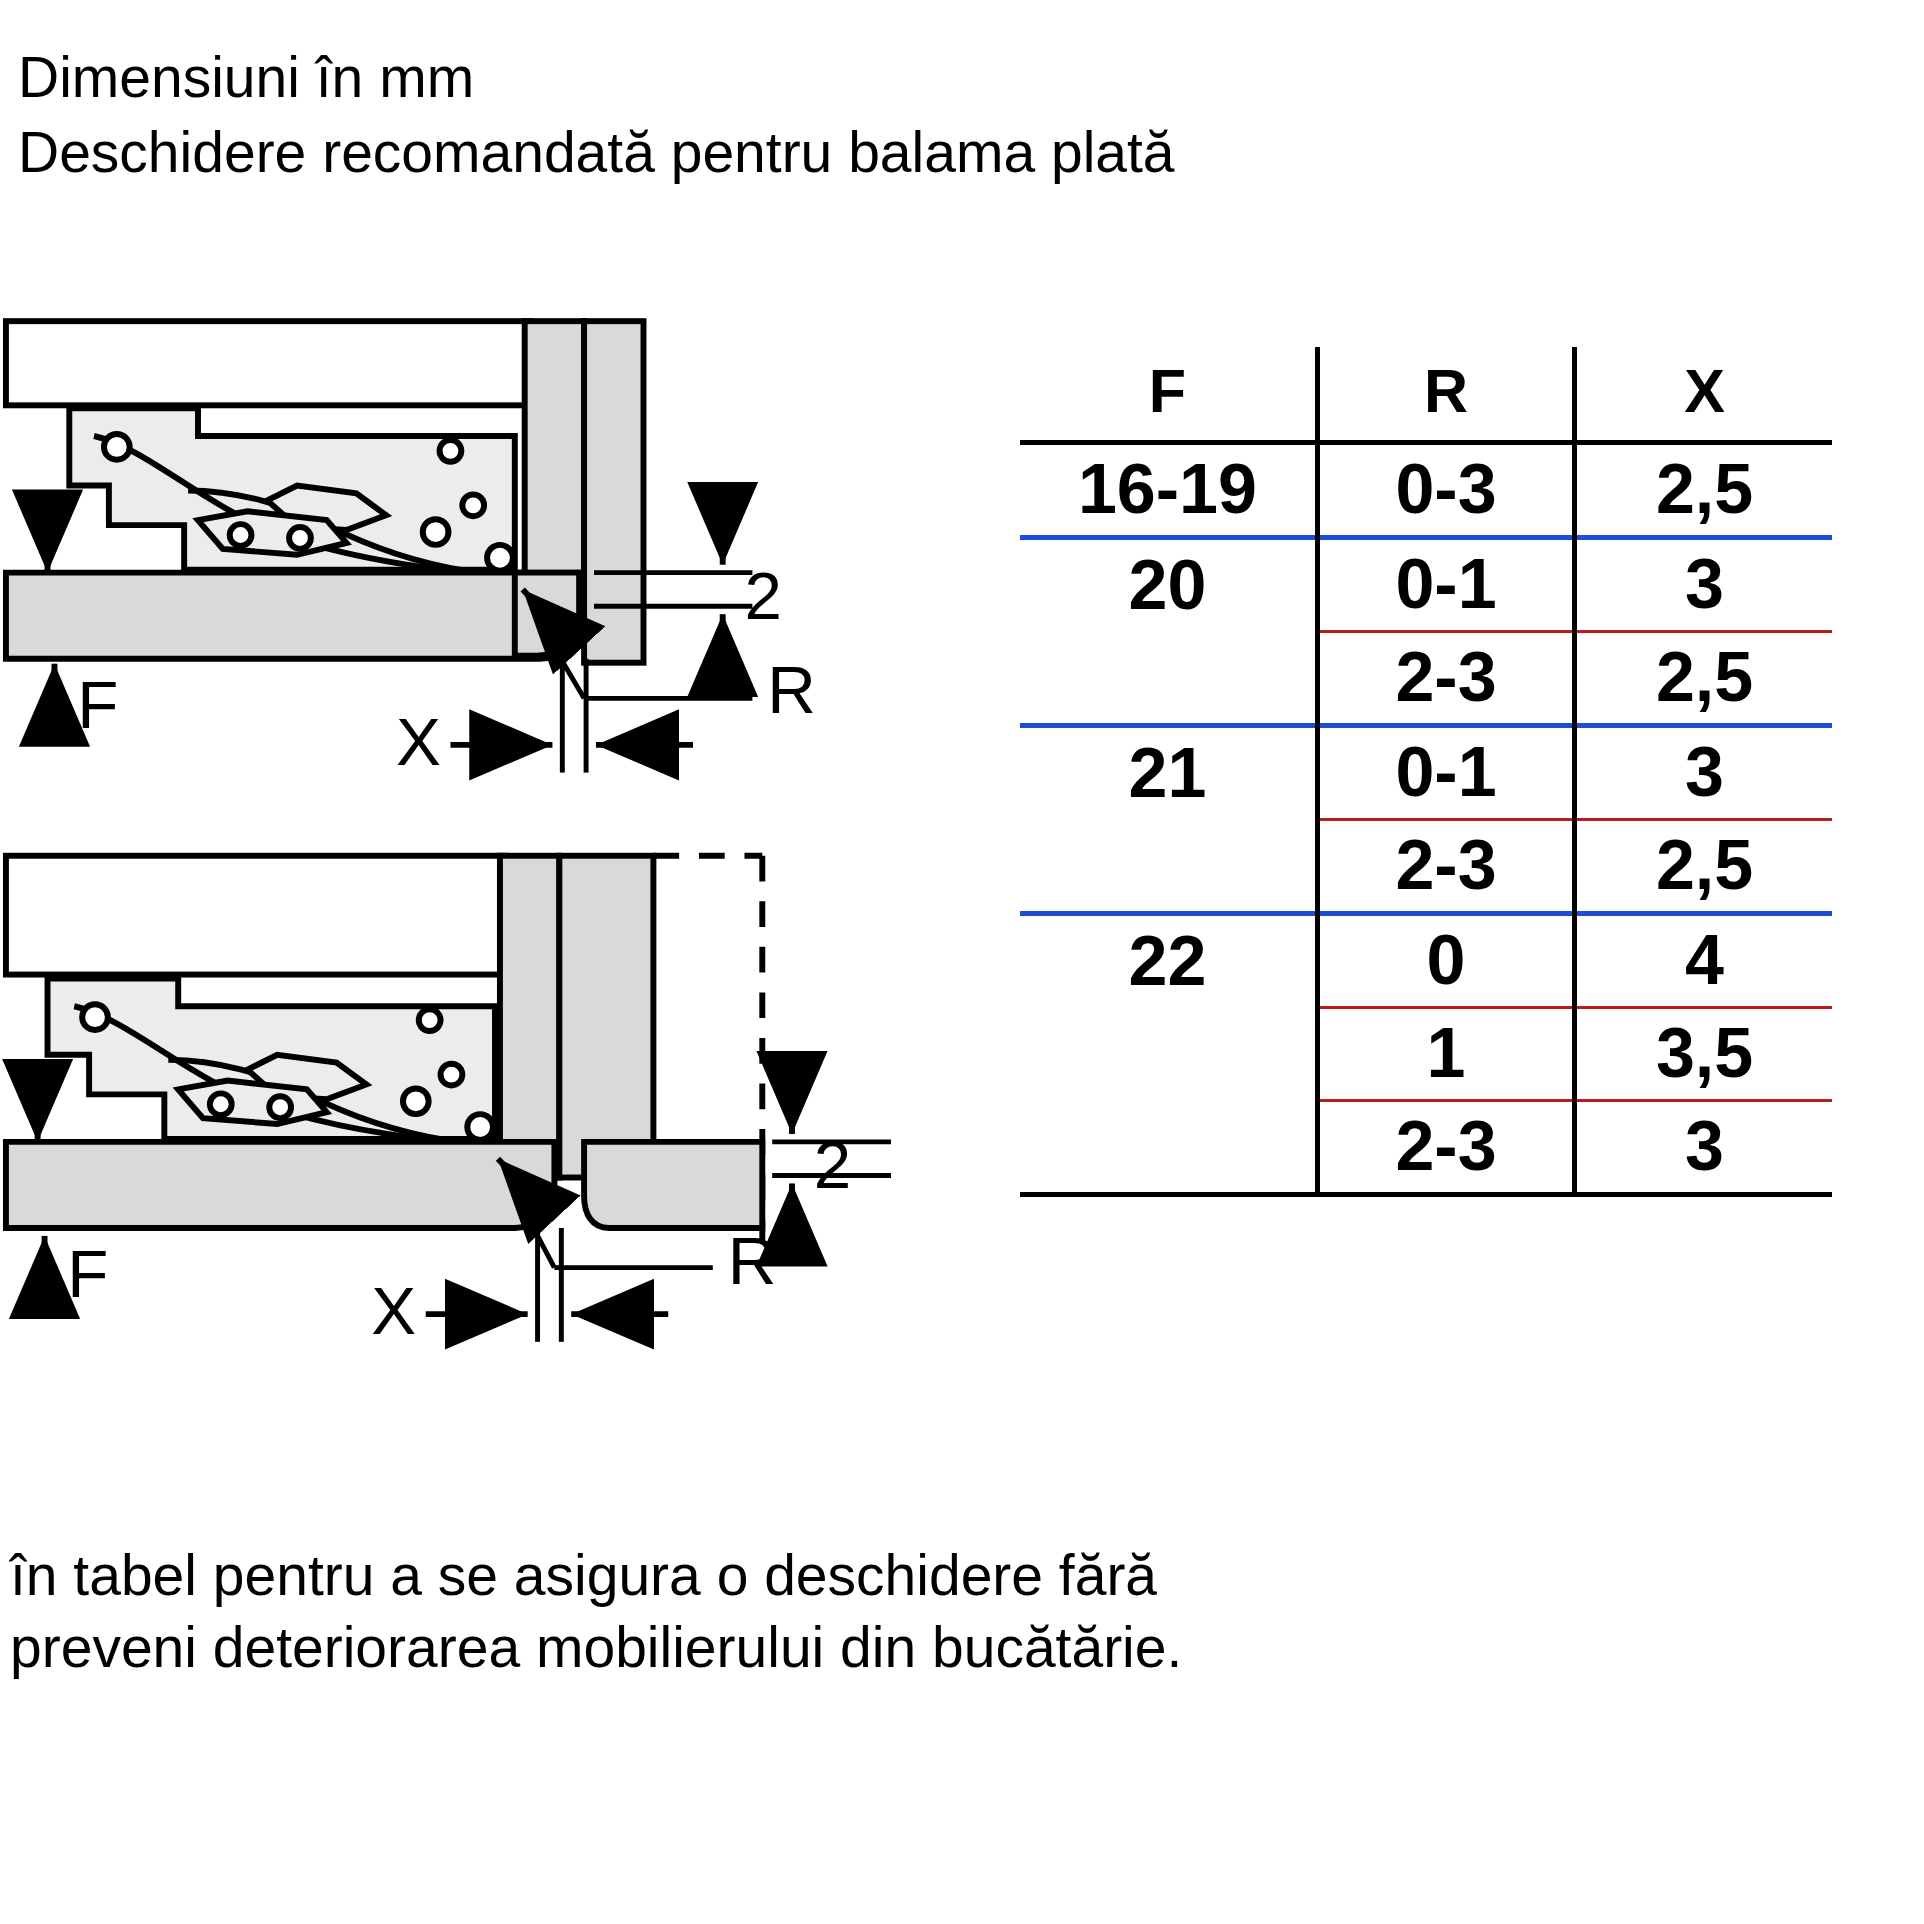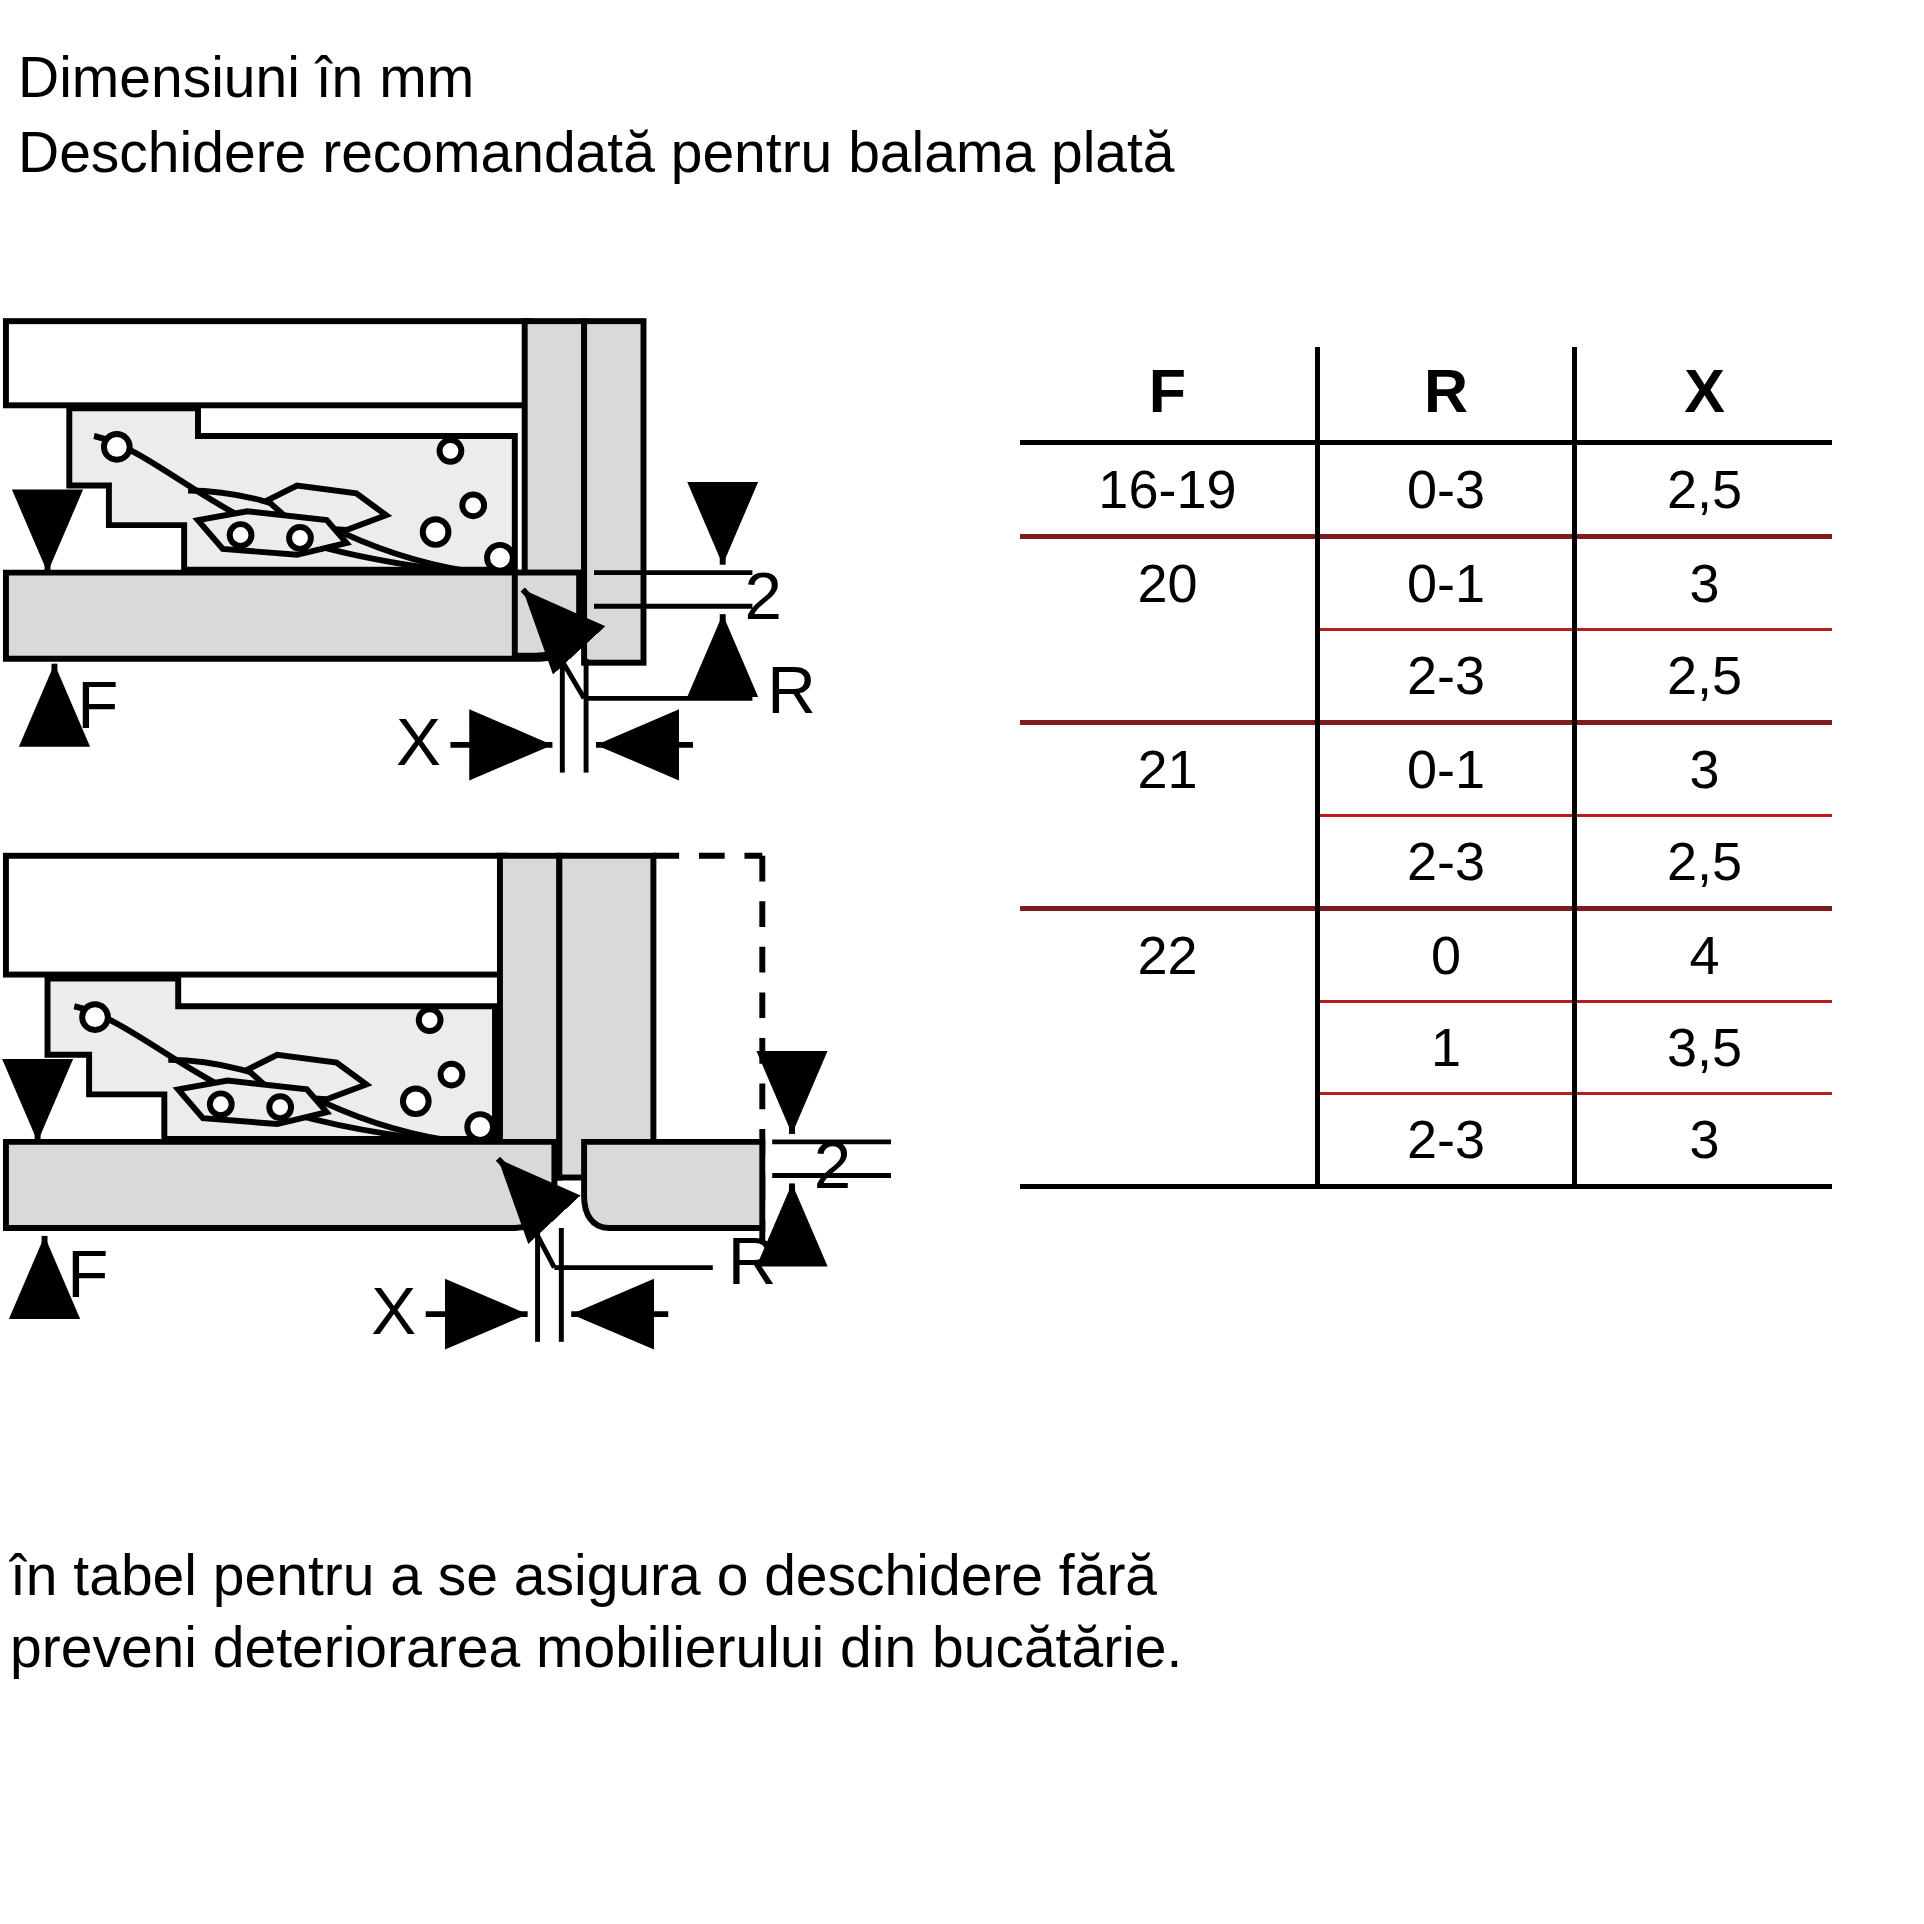--- a/index.html
+++ b/index.html
@@ -56,42 +56,42 @@
   table.spec {
     border-collapse: collapse;
     width: 812px;
     table-layout: fixed;
   }
   table.spec col.c1 { width: 297px; }
   table.spec col.c2 { width: 257px; }
   table.spec col.c3 { width: 257px; }
   table.spec th, table.spec td {
     text-align: center;
-    font-size: 54px;
-    font-weight: 400;
+    font-size: 70px;
+    font-weight: 700;
     padding: 4px 0 6px 0;
     height: 79px;
     vertical-align: middle;
   }
   table.spec th {
     font-weight: 700;
     font-size: 61px;
     padding-bottom: 10px;
   }
   
   table.spec th.sep, table.spec td.sep {
     border-left: 5px solid #000;
   }
   
   table.spec tr.head th {
     border-bottom: 5px solid #000;
   }
   
   table.spec td.hr-full {
-    border-top: 5px solid #7f1d1d;
+    border-top: 5px solid #1d4ed8;
   }
   table.spec td.hr-thin {
     border-top: 3px solid #b91c1c;
   }
   table.spec tr.last td {
     border-bottom: 5px solid #000;
   }
 
   
   .footer-note {

